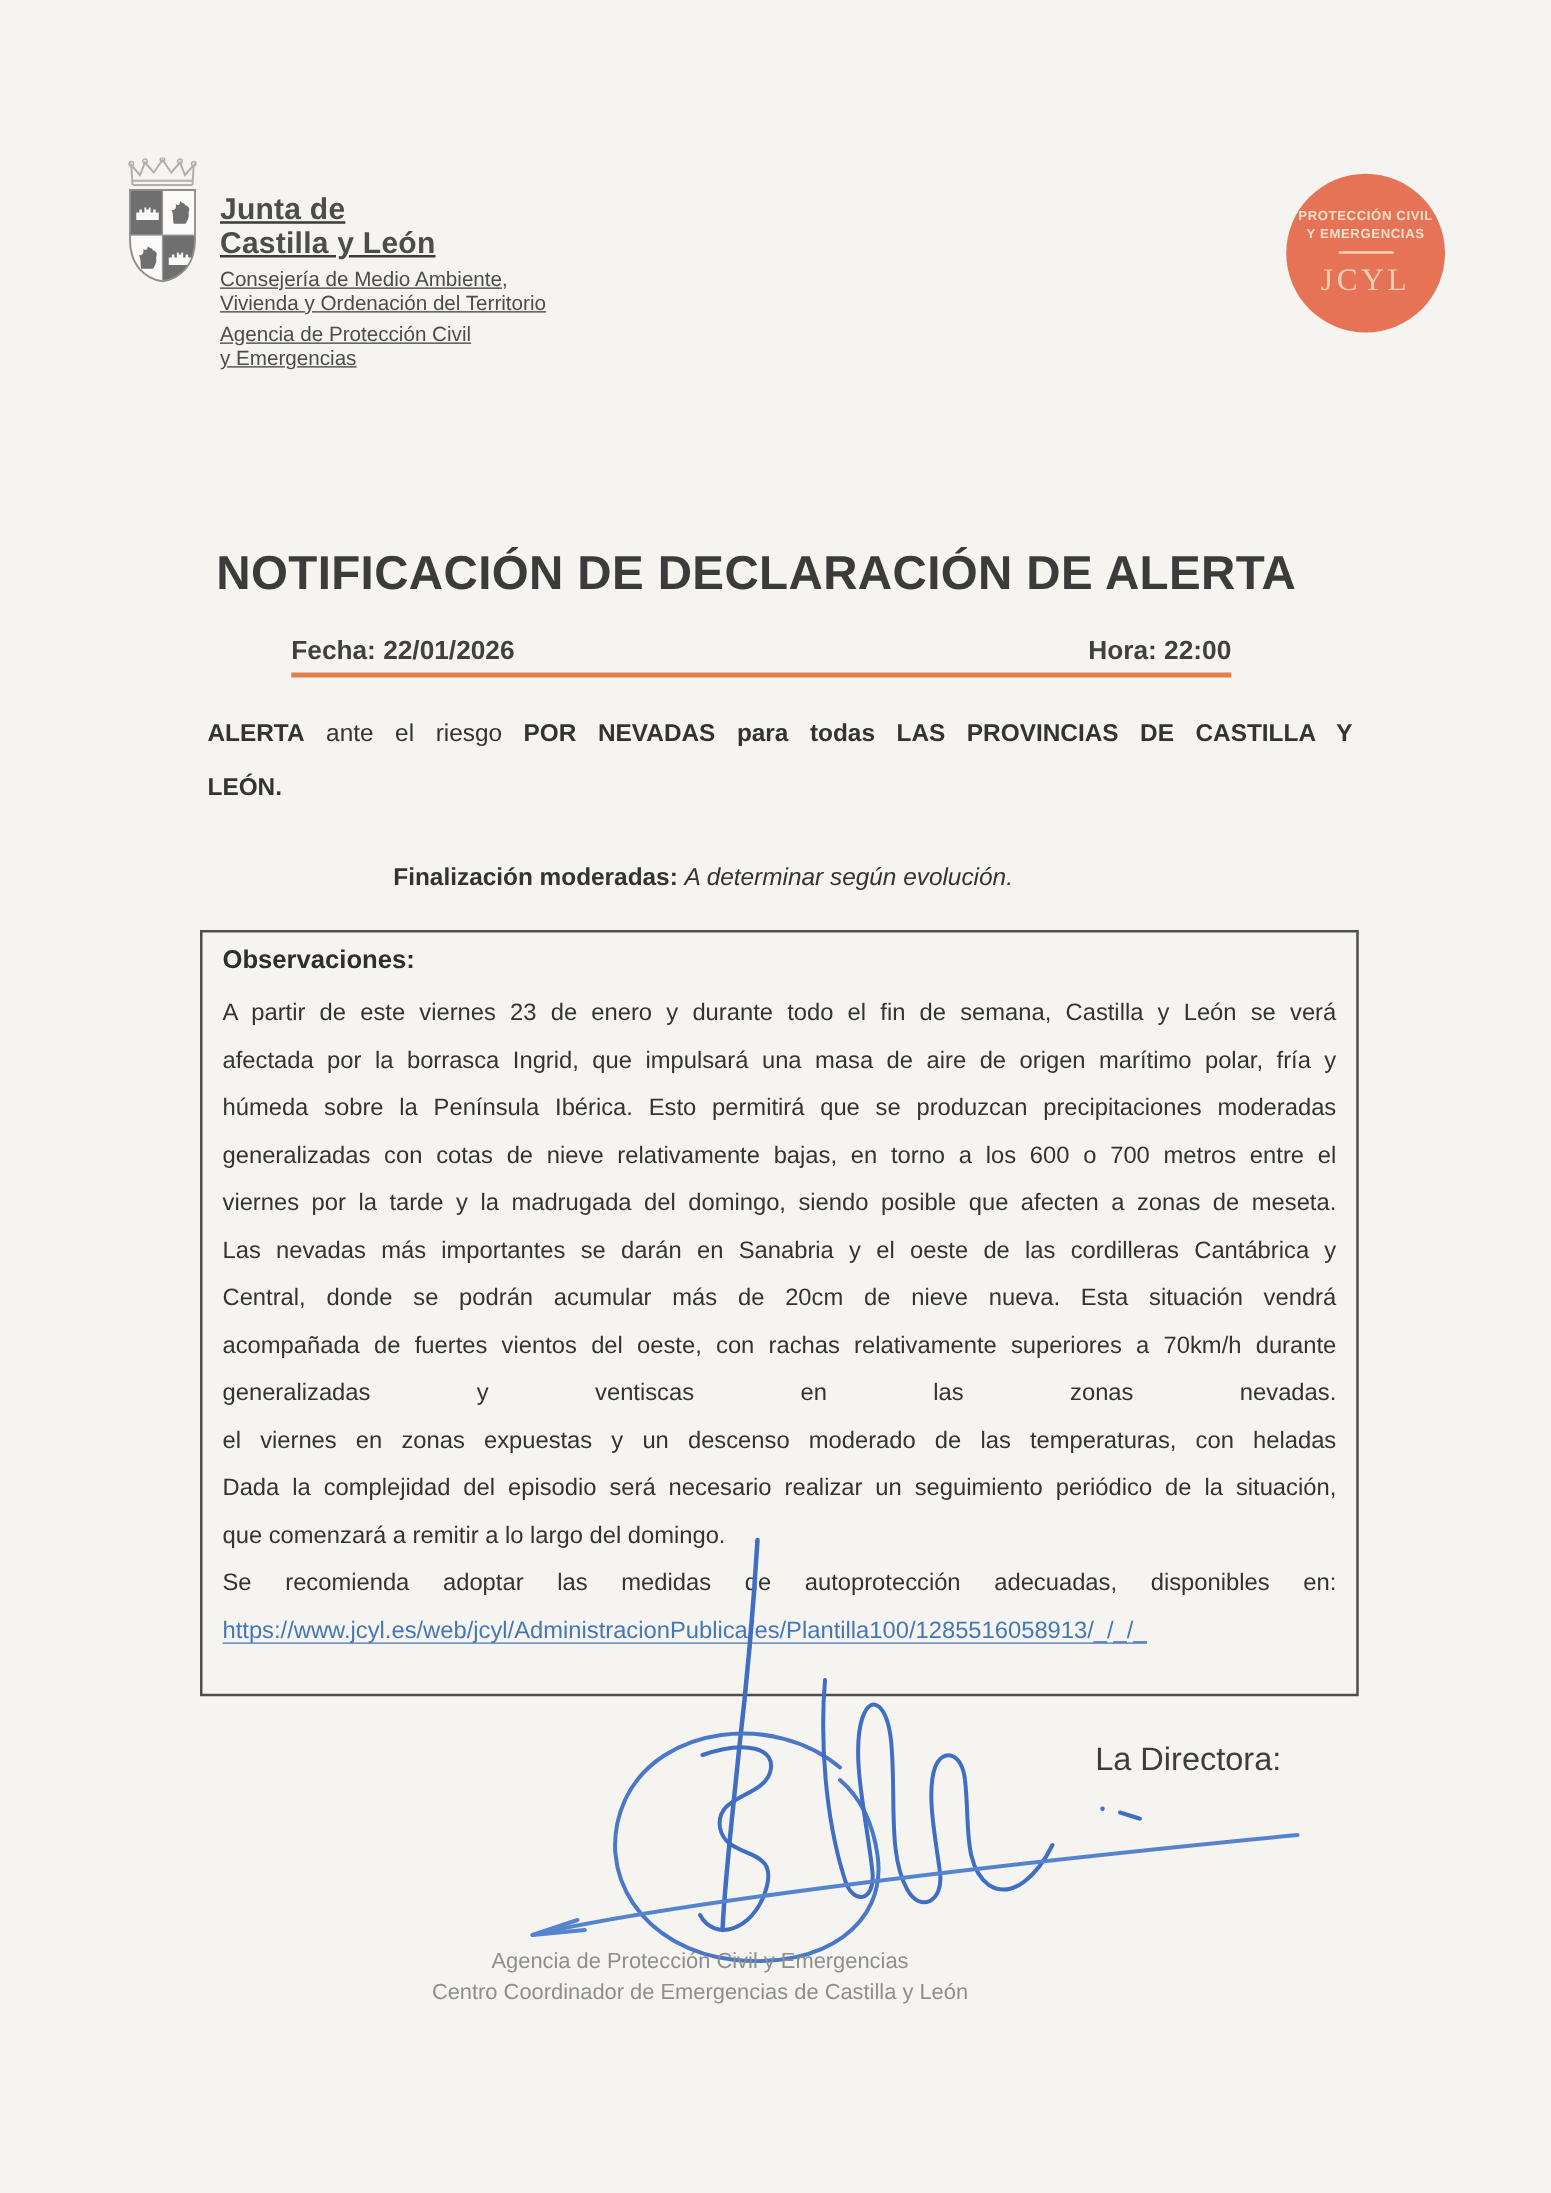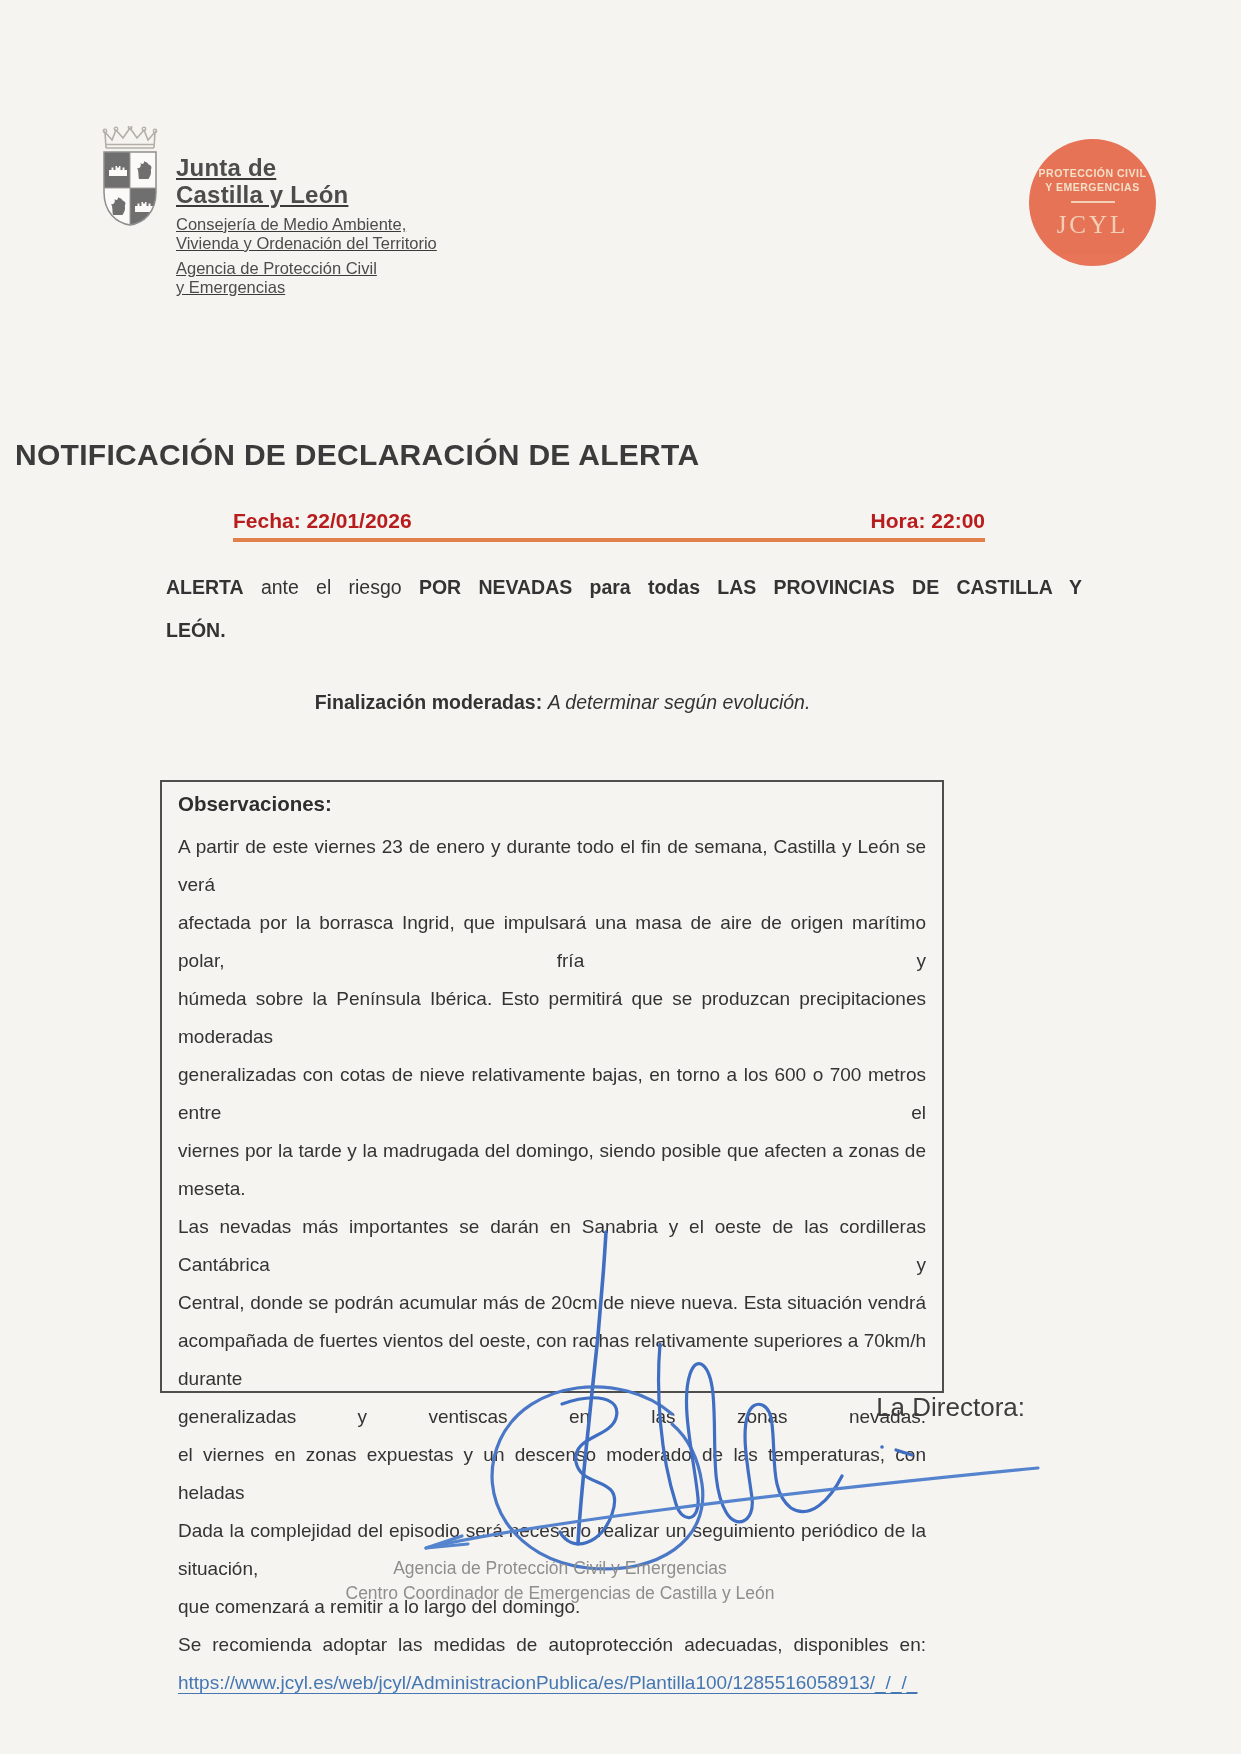--- a/index.html
+++ b/index.html
@@ -25,40 +25,40 @@
     left:1029px;top:139px;width:127px;height:127px;border-radius:50%;
     background:var(--stamp-bg,#e66a4b);
     display:flex;flex-direction:column;align-items:center;justify-content:center;
     color:var(--stamp-fg,#f3dfc6);text-align:center;opacity:.93;
   }
   .stamp-line{font-size:10.5px;font-weight:bold;letter-spacing:.5px;line-height:14px;}
   .stamp-divider{width:44px;height:2px;background:var(--stamp-fg,#f3dfc6);margin:7px 0 8px;opacity:.85;}
   .stamp-acronym{font-family:"Liberation Serif","DejaVu Serif",serif;font-size:25px;letter-spacing:3px;opacity:.85;}
 
   
-  .doc-title{left:15px;top:438px;width:1180px;text-align:left;
-    font-size:30px;font-weight:bold;color:#3b3b3b;letter-spacing:.3px;}
+  .doc-title{left:15px;top:438px;width:1180px;text-align:center;
+    font-size:38px;font-weight:bold;color:#3b3b3b;letter-spacing:.3px;}
 
   
   .meta-row{left:233px;top:509px;width:752px;display:flex;justify-content:space-between;
-    font-size:21px;font-weight:bold;color:#b91c1c;
+    font-size:21px;font-weight:bold;color:#404040;
     border-bottom:4px solid var(--accent,#e2804b);padding-bottom:5px;}
 
   
   .declaration{left:166px;top:566px;width:916px;font-size:19.5px;color:#333;}
   .declaration .tline{line-height:43px;}
 
   
   .finalizacion{left:165px;top:691px;width:795px;text-align:center;font-size:19.5px;color:#333;}
   .finalizacion .lbl{font-weight:bold;}
   .finalizacion .val{font-style:italic;}
 
   
-  .obs-box{left:160px;top:744px;width:784px;height:613px;box-sizing:border-box;
-    border:2px solid #4e4e4e;padding:10px 16px 0;background:transparent;margin-top:36px;}
+  .obs-box{left:160px;top:744px;width:927px;height:613px;box-sizing:border-box;
+    border:2px solid #4e4e4e;padding:10px 16px 0;background:transparent;}
   .obs-heading{font-size:20.5px;font-weight:bold;color:#2e2e2e;}
   .obs-lines{margin-top:12px;font-size:19px;color:#333;}
   .obs-lines .tline{line-height:38px;}
 
   .tline{text-align:left;}
   .tline.spread{text-align:justify;text-align-last:justify;}
   .tline.url{color:var(--url-color,#4577b3);text-decoration:underline;
     text-underline-offset:4px;font-size:19px;cursor:pointer;}
 
   

